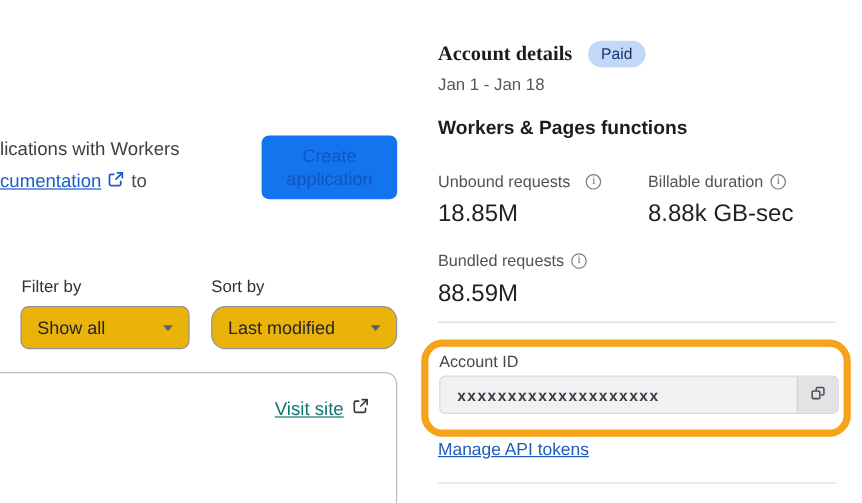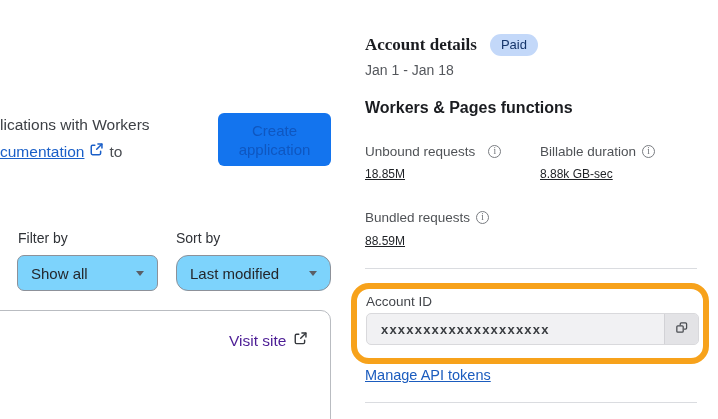--- a/index.html
+++ b/index.html
@@ -42,42 +42,42 @@
   }
 
   .field-label {
     font-size: 14px; color: #2f3237;
   }
   .filter-label { left: 18px; top: 230px; }
   .sort-label   { left: 176px; top: 230px; }
 
   .select {
     top: 255px; height: 36px;
-    background: #7dd3fc; border: 1px solid #8d9199; border-radius: 7px;
+    background: #eab308; border: 1px solid #8d9199; border-radius: 7px;
     font-size: 15px; color: #24272c;
     display: flex; align-items: center;
     padding: 0 30px 0 13px; cursor: pointer;
   }
   .select-filter { left: 17px;  width: 141px; }
   .select-sort   { left: 176px; width: 155px; border-radius: 12px; }
   .caret {
     position: absolute; right: 13px; top: 15px;
     width: 0; height: 0;
     border-left: 4.5px solid transparent;
     border-right: 4.5px solid transparent;
     border-top: 5.5px solid #5a5e66;
   }
 
   .project-card {
     left: -24px; top: 310px; width: 355px; height: 140px;
     background: #fff; border: 1px solid #b9bcc1; border-radius: 10px;
   }
   .visit-site {
     left: 229px; top: 331px;
-    font-size: 15.5px; color: #4c1d95; 
+    font-size: 15.5px; color: #0f766e; text-decoration: underline;
     cursor: pointer; display: flex; align-items: flex-end; gap: 7px;
     white-space: nowrap;
   }
 
   
   .acct-title-row {
     left: 365px; top: 34px;
     display: flex; align-items: center; gap: 13px;
   }
   .acct-title { font-size: 17px; font-weight: bold; color: #1a1c20; font-family: Liberation Serif, serif; }
@@ -86,21 +86,21 @@
     font-size: 13px; line-height: 22px; height: 22px;
     padding: 0 11px; border-radius: 11px;
   }
   .date-range { left: 365px; top: 62px; font-size: 14px; color: #54575c; }
   .section-title { left: 365px; top: 99px; font-size: 16px; font-weight: bold; color: #1a1c20; }
 
   .stat-label {
     font-size: 13.5px; color: #4f5256;
     display: flex; align-items: center; gap: 6px; white-space: nowrap;
   }
-  .stat-value { font-size: 12px; color: #1e2125; white-space: nowrap; text-decoration: underline; }
+  .stat-value { font-size: 20px; color: #1e2125; white-space: nowrap; }
   .info-icon {
     width: 13px; height: 13px; border: 1px solid #797c81; border-radius: 50%;
     color: #6e7176; font-size: 9.5px; line-height: 11px;
     display: inline-flex; align-items: center; justify-content: center;
     font-family: "Liberation Serif", serif; cursor: pointer;
   }
   .stat-ub-label { left: 365px; top: 144px; gap: 13px; }
   .stat-ub-value { left: 365px; top: 167px; }
   .stat-bd-label { left: 540px; top: 144px; }
   .stat-bd-value { left: 540px; top: 167px; }

